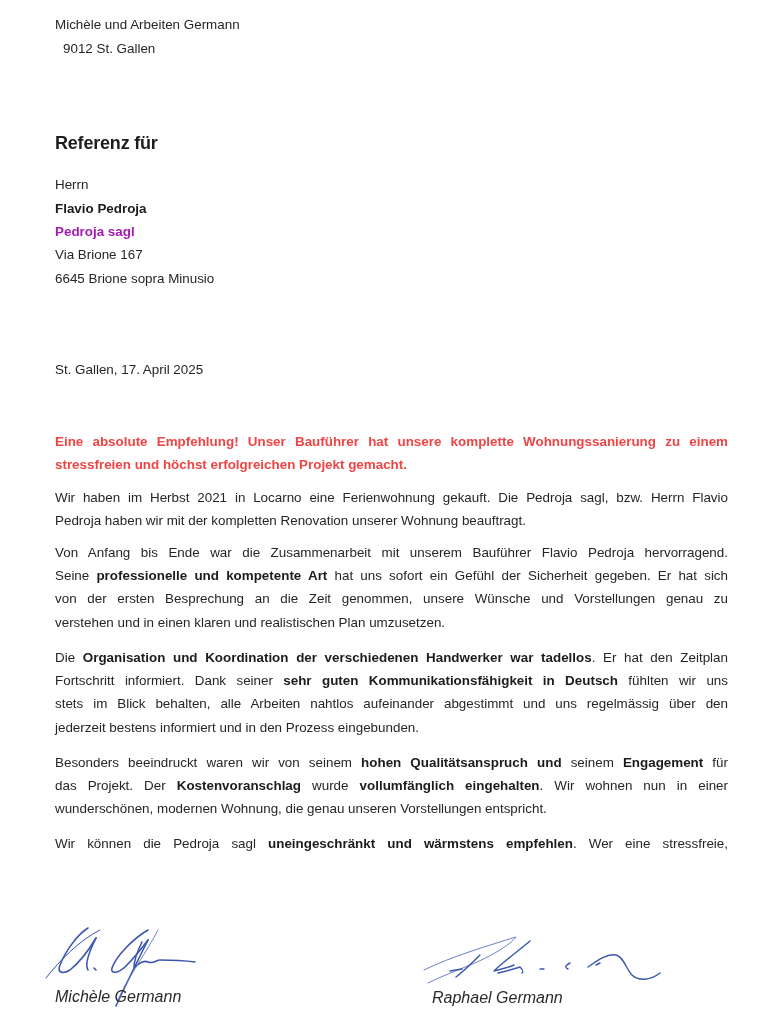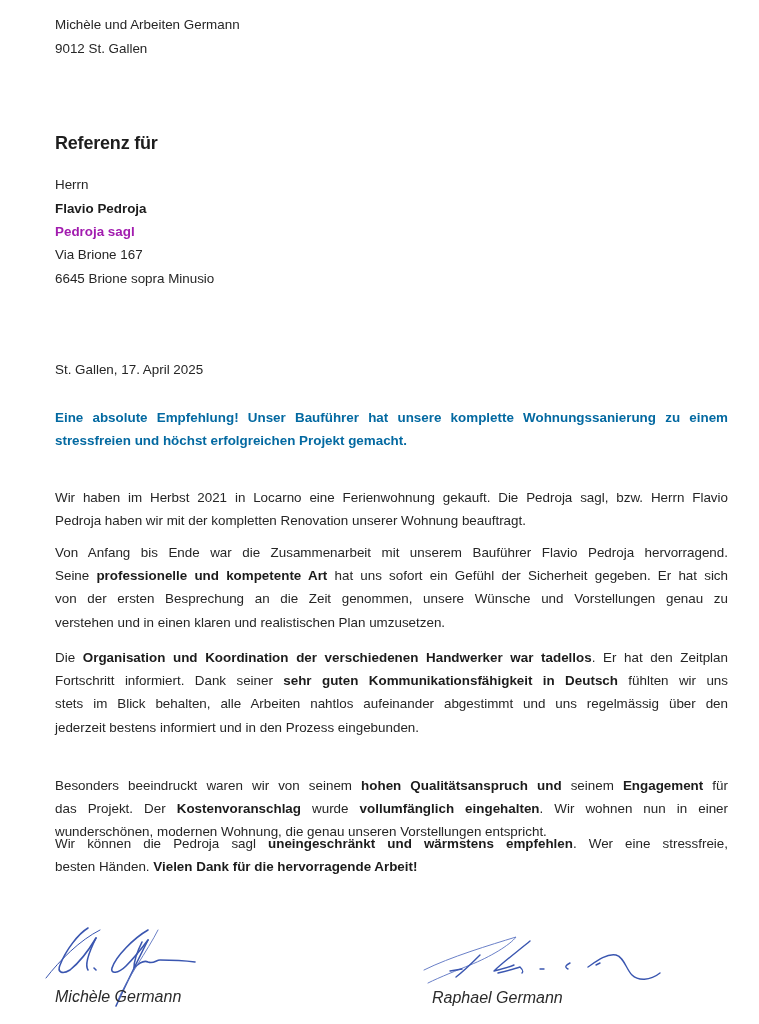--- a/index.html
+++ b/index.html
@@ -13,21 +13,21 @@
       position: relative;
       overflow: hidden;
       font-family: "Liberation Sans", "DejaVu Sans", sans-serif;
       color: #262626;
       font-size: 13.4px;
     }
     .line { position: absolute; left: 55px; white-space: nowrap; }
     b, .b { font-weight: bold; color: #1c1c1c; }
 
     #sender-name { top: 17px; }
-    #sender-city { top: 41px; }
+    #sender-city { top: 41px; margin-left: 8px; }
 
     #heading {
       position: absolute;
       left: 55px;
       top: 133px;
       font-size: 18px;
       font-weight: bold;
       color: #1e1e1e;
       letter-spacing: -0.2px;
     }
@@ -50,25 +50,25 @@
     }
     .para .ln {
       display: block;
       text-align: justify;
       text-align-last: justify;
       height: 23.2px;
       white-space: nowrap;
     }
     .para .ln.last { text-align-last: left; }
 
-    #p0 { top: 406px; font-weight: bold; color: #0369a1; }
+    #p0 { top: 430px; font-weight: bold; color: #ef4444; }
     #p1 { top: 486px; }
     #p2 { top: 541px; }
     #p3 { top: 646px; }
-    #p4 { top: 751px; margin-top: 23px; }
+    #p4 { top: 751px; }
     #p5 { top: 832px; }
 
     .sig-block { position: absolute; }
     #sig-left { left: 30px; top: 920px; width: 240px; height: 100px; }
     #sig-right { left: 410px; top: 925px; width: 320px; height: 95px; }
     .sig-name { position: absolute; font-size: 16px; color: #2b2b2b; white-space: nowrap; font-style: italic; }
     #sig-left .sig-name { left: 25px; top: 68px; }
     #sig-right .sig-name { left: 22px; top: 64px; }
     .sig-svg { position: absolute; left: 0; top: 0; }
   </style>
@@ -115,21 +115,20 @@
 </div>
 
 <div class="para" id="p4">
   <span class="ln"><span>Besonders beeindruckt waren wir von seinem </span><b>hohen Qualitätsanspruch und</b><span> seinem </span><b>Engagement</b><span> für</span></span>
   <span class="ln"><span>das Projekt. Der </span><b>Kostenvoranschlag</b><span> wurde </span><b>vollumfänglich eingehalten</b><span>. Wir wohnen nun in einer</span></span>
   <span class="ln last">wunderschönen, modernen Wohnung, die genau unseren Vorstellungen entspricht.</span>
 </div>
 
 <div class="para" id="p5">
   <span class="ln"><span>Wir können die Pedroja sagl </span><b>uneingeschränkt und wärmstens empfehlen</b><span>. Wer eine stressfreie,</span></span>
-  <span class="ln last"><span>besten Händen. </span><b>Vielen Dank für die hervorragende Arbeit!</b></span>
 </div>
 
 <div class="sig-block" id="sig-left">
   <svg class="sig-svg" width="240" height="100" viewBox="0 0 240 100">
     <g fill="none" stroke="#3a56b0" stroke-width="1.6" stroke-linecap="round" stroke-linejoin="round">
       <path d="M58 8 C48 14, 36 30, 30 45 C27 52, 32 55, 40 50 C50 42, 60 28, 66 18"></path>
       <path d="M66 18 C60 30, 54 44, 58 50"></path>
       <path d="M16 58 C30 40, 50 20, 70 10" stroke-width="1"></path>
       <path d="M64 48 L66 50"></path>
       <path d="M118 10 C104 18, 86 36, 82 48 C80 54, 88 54, 96 46 C104 38, 112 28, 118 20"></path>

